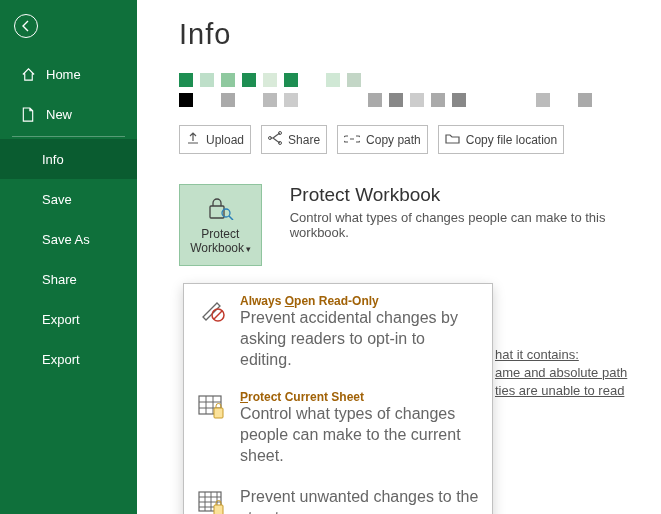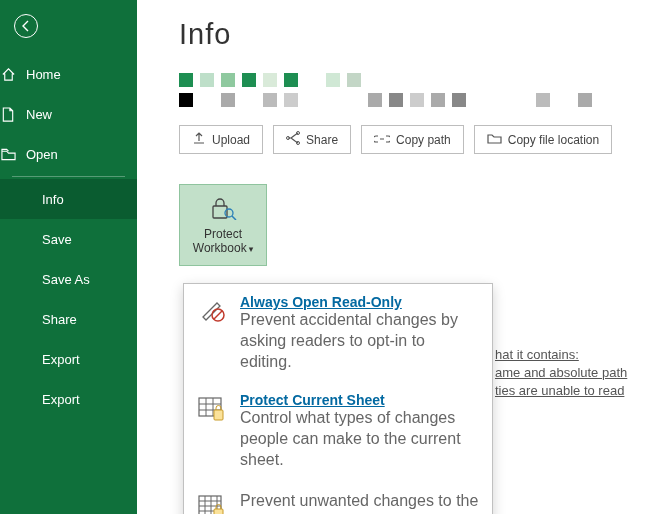--- a/index.html
+++ b/index.html
@@ -1,46 +1,46 @@
 <!DOCTYPE html>
 <html><head>
 <meta charset="utf-8">
 <style>
 * { margin: 0; padding: 0; box-sizing: border-box; font-family: "Segoe UI", Arial, sans-serif; }
 body { width: 661px; height: 514px; overflow: hidden; display: flex; background: #fff; }
 
 .sidebar { width: 137px; background: #0f703b; color: #fff; display: flex; flex-direction: column; padding-top: 14px; }
 .back-btn { width: 24px; height: 24px; border: 1px solid #fff; border-radius: 50%; margin-left: 14px; margin-bottom: 16px; display: flex; align-items: center; justify-content: center; cursor: pointer; }
-.sidebar-item { display: flex; align-items: center; height: 40px; font-size: 13px; cursor: pointer; }
+.sidebar-item { display: flex; align-items: center; height: 40px; padding-left: 20px; font-size: 13px; cursor: pointer; }
 .sidebar-item.text-only { padding-left: 42px; }
 .sidebar-item .icon { width: 16px; margin-right: 10px; display: flex; align-items: center; justify-content: center; }
 .sidebar-item.active { background: #0a5c30; }
 .sidebar-sep { height: 1px; background: rgba(255,255,255,0.3); margin: 2px 12px; }
 
 .main { flex: 1; padding: 18px 16px 0 42px; overflow: hidden; }
 .page-title { font-size: 29px; font-weight: 300; color: #333; letter-spacing: 1px; margin-bottom: 22px; }
 
 .thumb-row { display: flex; gap: 4px; margin-bottom: 6px; }
 .sq { width: 12px; height: 12px; background: #ddd; }
 .action-row { display: flex; gap: 10px; margin-bottom: 30px; }
-.action-btn { border: 1px solid #bdbdbd; background: #fff; padding: 5px 12px; font-size: 12px; display: flex; align-items: center; gap: 6px; cursor: pointer; color: #444; }
+.action-btn { border: 1px solid #bdbdbd; background: #fff; padding: 5px 6px; font-size: 12px; display: flex; align-items: center; gap: 6px; cursor: pointer; color: #444; }
 
 .protect-area { display: flex; align-items: flex-start; gap: 28px; }
 .protect-btn { width: 88px; height: 82px; background: #c2e0c9; border: 1px solid #8fc49e; display: flex; flex-direction: column; align-items: center; justify-content: center; font-size: 12px; color: #333; cursor: pointer; text-align: center; }
 .protect-btn .chev { font-size: 9px; margin-left: 2px; }
 .protect-btn .big-icon { margin-bottom: 4px; }
 
 .protect-info h2 { font-size: 19px; font-weight: 400; color: #333; margin-bottom: 4px; }
 .protect-info p { font-size: 13px; color: #555; }
 
 .dropdown { position: absolute; left: 183px; top: 283px; width: 310px; background: #fff; border: 1px solid #c0c0c0; box-shadow: 0 4px 12px rgba(0,0,0,0.18); }
 .dd-item { display: flex; gap: 12px; padding: 10px 12px; cursor: pointer; }
 .dd-item .dd-icon { width: 32px; height: 32px; display: flex; align-items: center; justify-content: center; flex-shrink: 0; }
 .dd-item .dd-text { flex: 1; }
-.dd-item .dd-title { font-size: 14px; font-weight: 600; color: #0369a1; text-decoration: underline; }
+.dd-item .dd-title { font-size: 12px; font-weight: 600; color: #a16207; }
 .dd-item .dd-desc { font-size: 16px; color: #666; line-height: 1.3; }
 .dd-item.highlight { outline: 3px solid #e60000; outline-offset: -3px; }
 
 .ghost { position: absolute; left: 495px; top: 346px; font-size: 13px; color: #555; line-height: 1.4; z-index: -1; text-decoration: underline; }
 
 u.hot { text-decoration: underline; }
 </style>
 </head>
 <body>
 
@@ -60,28 +60,20 @@
         <span>Home</span>
       </div>
       <div class="sidebar-item">
         <span class="icon">
           <svg width="14" height="15" viewBox="0 0 14 16">
             <path d="M2 1 H9 L12 4 V15 H2 Z M9 1 V4 H12" fill="none" stroke="#fff" stroke-width="1.2"></path>
           </svg>
         </span>
         <span>New</span>
       </div>
-      <div class="sidebar-item">
-        <span class="icon">
-          <svg width="15" height="13" viewBox="0 0 16 13">
-            <path d="M1 3 H6 L8 5 H15 V12 H1 Z M1 3 V1 H6 L8 3" fill="none" stroke="#fff" stroke-width="1.2"></path>
-          </svg>
-        </span>
-        <span>Open</span>
-      </div>
       <div class="sidebar-sep"></div>
       <div class="sidebar-item active text-only">
         <span>Info</span>
       </div>
       <div class="sidebar-item text-only">
         <span>Save</span>
       </div>
       <div class="sidebar-item text-only">
         <span>Save As</span>
       </div>
@@ -168,20 +160,24 @@
     <div class="protect-btn">
       <span class="big-icon">
         <svg width="28" height="24" viewBox="0 0 28 24">
             <rect x="4" y="10" width="14" height="12" rx="1" fill="none" stroke="#444" stroke-width="1.3"></rect>
             <path d="M7 10 V7 a4 4 0 0 1 8 0 v3" fill="none" stroke="#444" stroke-width="1.3"></path>
             <circle cx="20" cy="17" r="4" fill="none" stroke="#2a7fb8" stroke-width="1.3"></circle>
             <line x1="23" y1="20" x2="27" y2="24" stroke="#2a7fb8" stroke-width="1.5"></line>
           </svg>
       </span>
       <span><span>Protect</span><br><span>Workbook</span><span class="chev">▾</span></span>
+    </div>
+    <div class="protect-info">
+      <h2>Protect Workbook</h2>
+      <p>Control what types of changes people can make to this workbook.</p>
     </div>
   </div>
 </div>
 
 <div class="ghost">
   <div>hat it contains:</div>
   <div>ame and absolute path</div>
   <div>ties are unable to read</div>
 </div>
 

